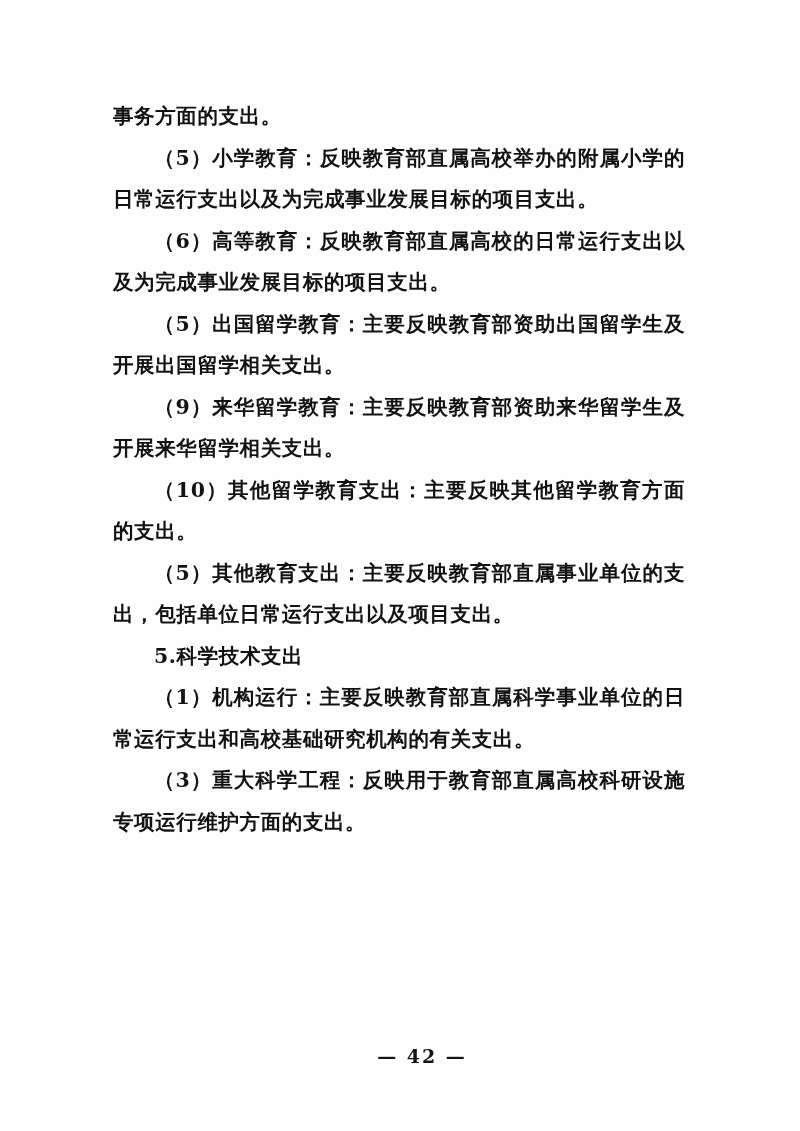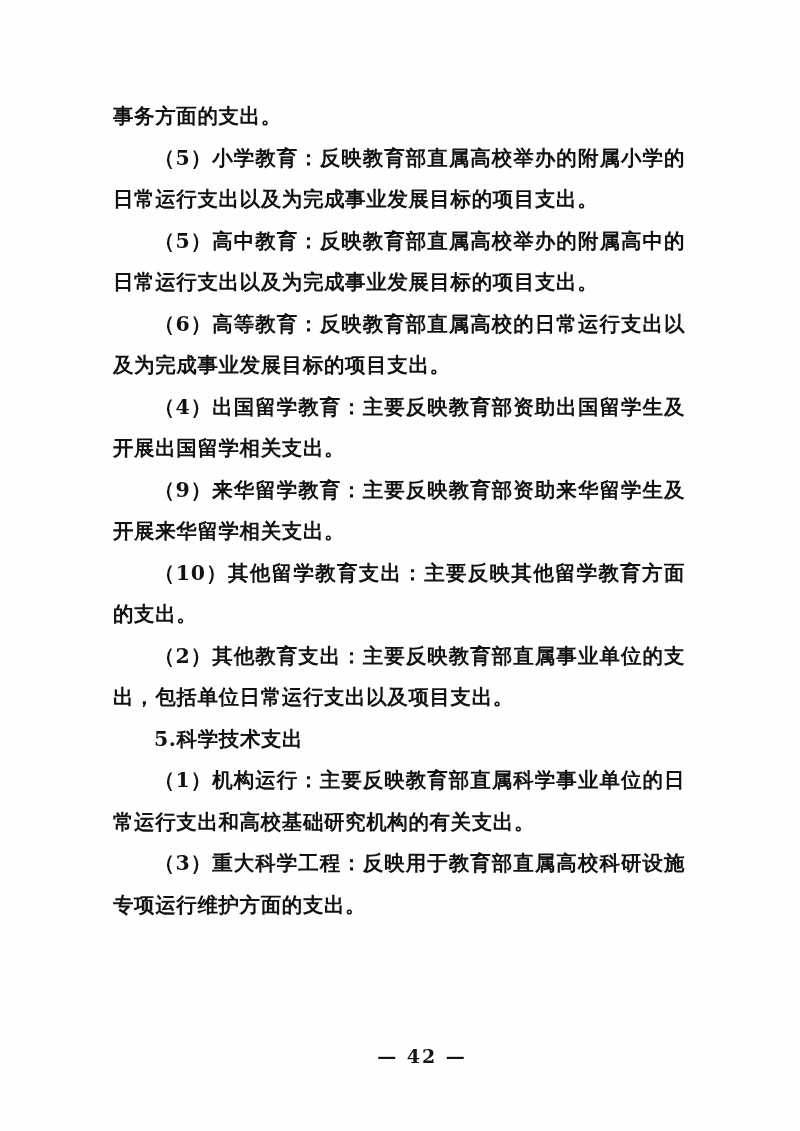--- a/index.html
+++ b/index.html
@@ -49,24 +49,23 @@
     padding-left: 22px;
   }
 </style>
 </head>
 <body>
 
 <div class="page">
   <div class="content">
     <p class="para">事务方面的支出。</p>
     <p class="para indent">（5）小学教育：反映教育部直属高校举办的附属小学的日常运行支出以及为完成事业发展目标的项目支出。</p>
-    <p class="para indent">（5）高中教育：反映教育部直属高校举办的附属高中的日常运行支出以及为完成事业发展目标的项目支出。</p>
     <p class="para indent">（6）高等教育：反映教育部直属高校的日常运行支出以及为完成事业发展目标的项目支出。</p>
-    <p class="para indent">（4）出国留学教育：主要反映教育部资助出国留学生及开展出国留学相关支出。</p>
+    <p class="para indent">（5）出国留学教育：主要反映教育部资助出国留学生及开展出国留学相关支出。</p>
     <p class="para indent">（9）来华留学教育：主要反映教育部资助来华留学生及开展来华留学相关支出。</p>
     <p class="para indent">（10）其他留学教育支出：主要反映其他留学教育方面的支出。</p>
-    <p class="para indent">（2）其他教育支出：主要反映教育部直属事业单位的支出，包括单位日常运行支出以及项目支出。</p>
+    <p class="para indent">（5）其他教育支出：主要反映教育部直属事业单位的支出，包括单位日常运行支出以及项目支出。</p>
     <p class="para indent">5.科学技术支出</p>
     <p class="para indent">（1）机构运行：主要反映教育部直属科学事业单位的日常运行支出和高校基础研究机构的有关支出。</p>
     <p class="para indent">（3）重大科学工程：反映用于教育部直属高校科研设施专项运行维护方面的支出。</p>
   </div>
   <div class="footer">— 42 —</div>
 </div>
 
 </body></html>

